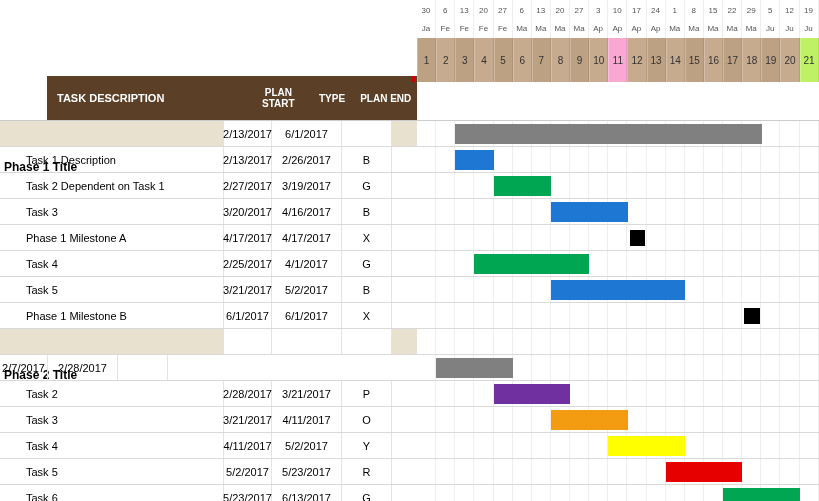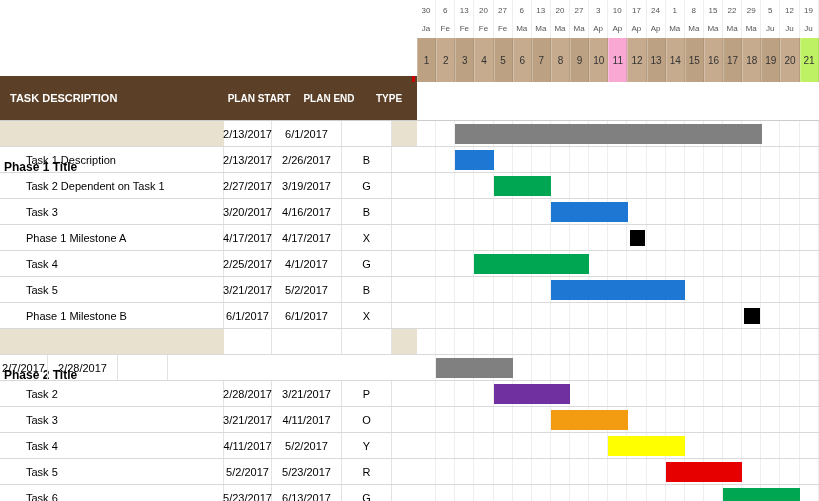--- a/index.html
+++ b/index.html
@@ -11,20 +11,21 @@
     width: 819px;
   }
   .container {
     display: flex;
     width: 819px;
     border-bottom: 1px solid #ccc;
   }
   .left {
     width: 417px;
     flex: 0 0 417px;
+    padding-left: 47px;
   }
   .right {
     width: 402px;
     flex: 0 0 402px;
     overflow: hidden;
   }
   
   .head-left {
     height: 82px;
     display: flex;
@@ -102,22 +103,22 @@
 <body>
 
 <div class="container">
   <div class="left">
     <div class="head-left-wrap">
       <div class="head-left-top"></div>
       <div class="head-left">
         <div class="cols" style="position:relative;">
           <div class="col col-desc">TASK DESCRIPTION</div>
           <div class="col col-start">PLAN START</div>
+          <div class="col col-type">TYPE</div>
           <div class="col col-end">PLAN END</div>
-          <div class="col col-type">TYPE</div>
           <div class="type-marker"></div>
         </div>
       </div>
     </div>
   </div>
   <div class="right">
     <div class="head-right">
       <div class="date-row" id="date-row">
           <div class="date-cell">30<br>Ja<br>17</div>
           <div class="date-cell">6<br>Fe<br>17</div>

